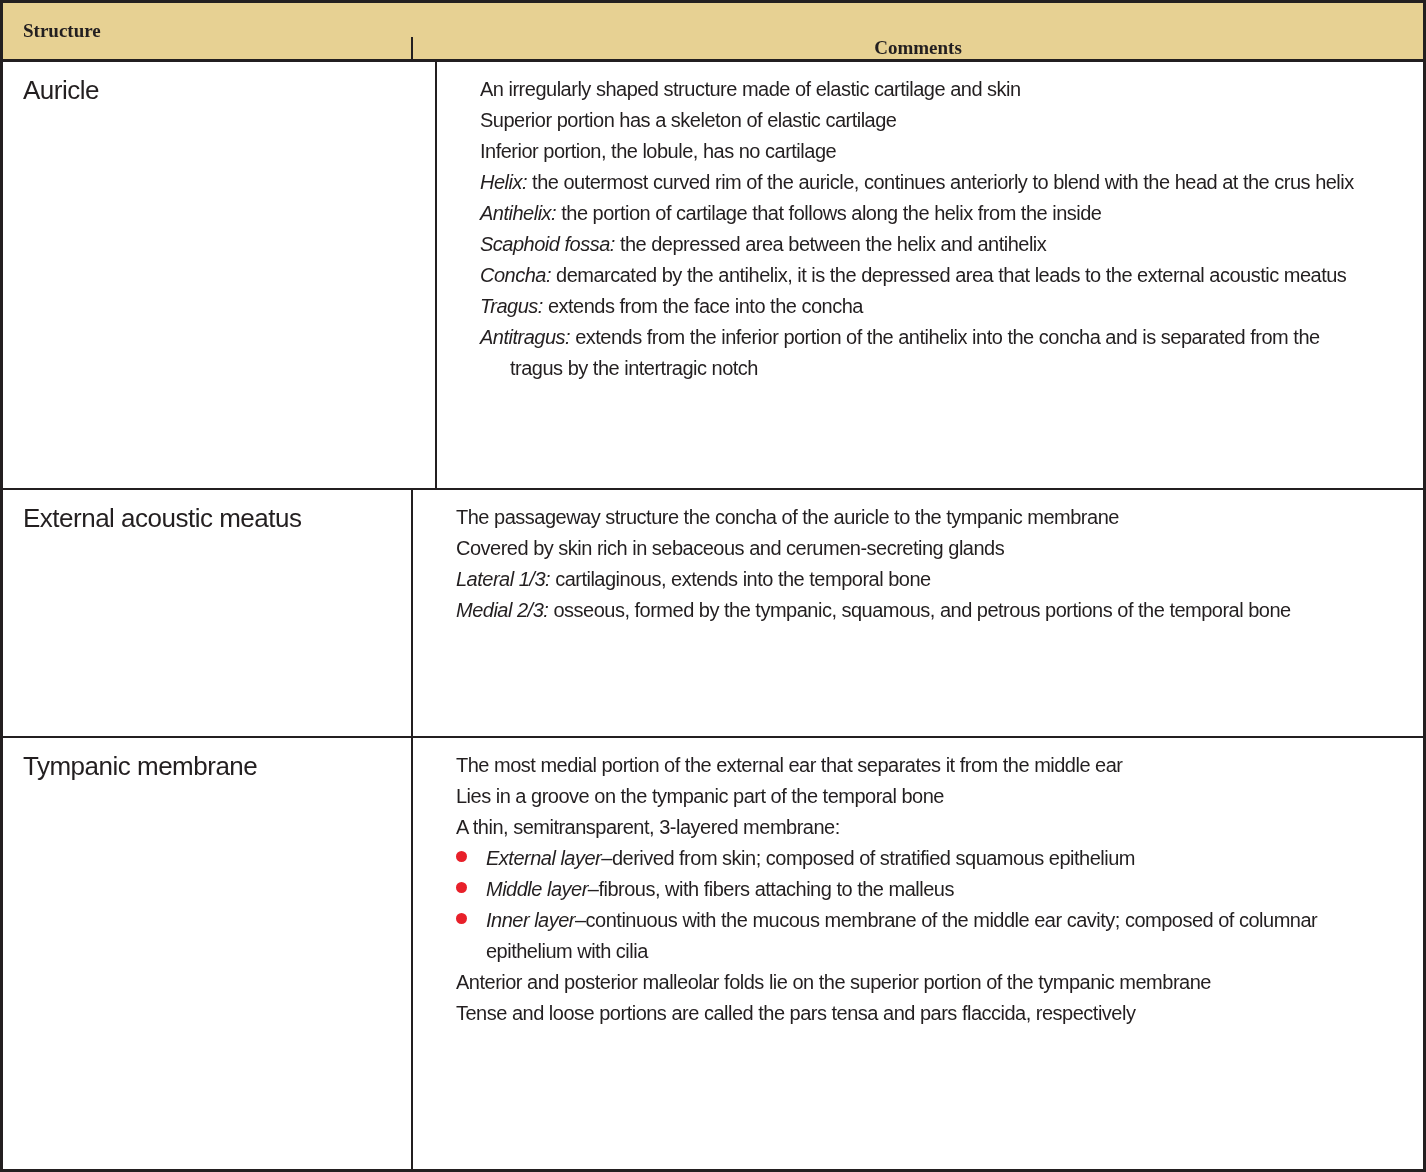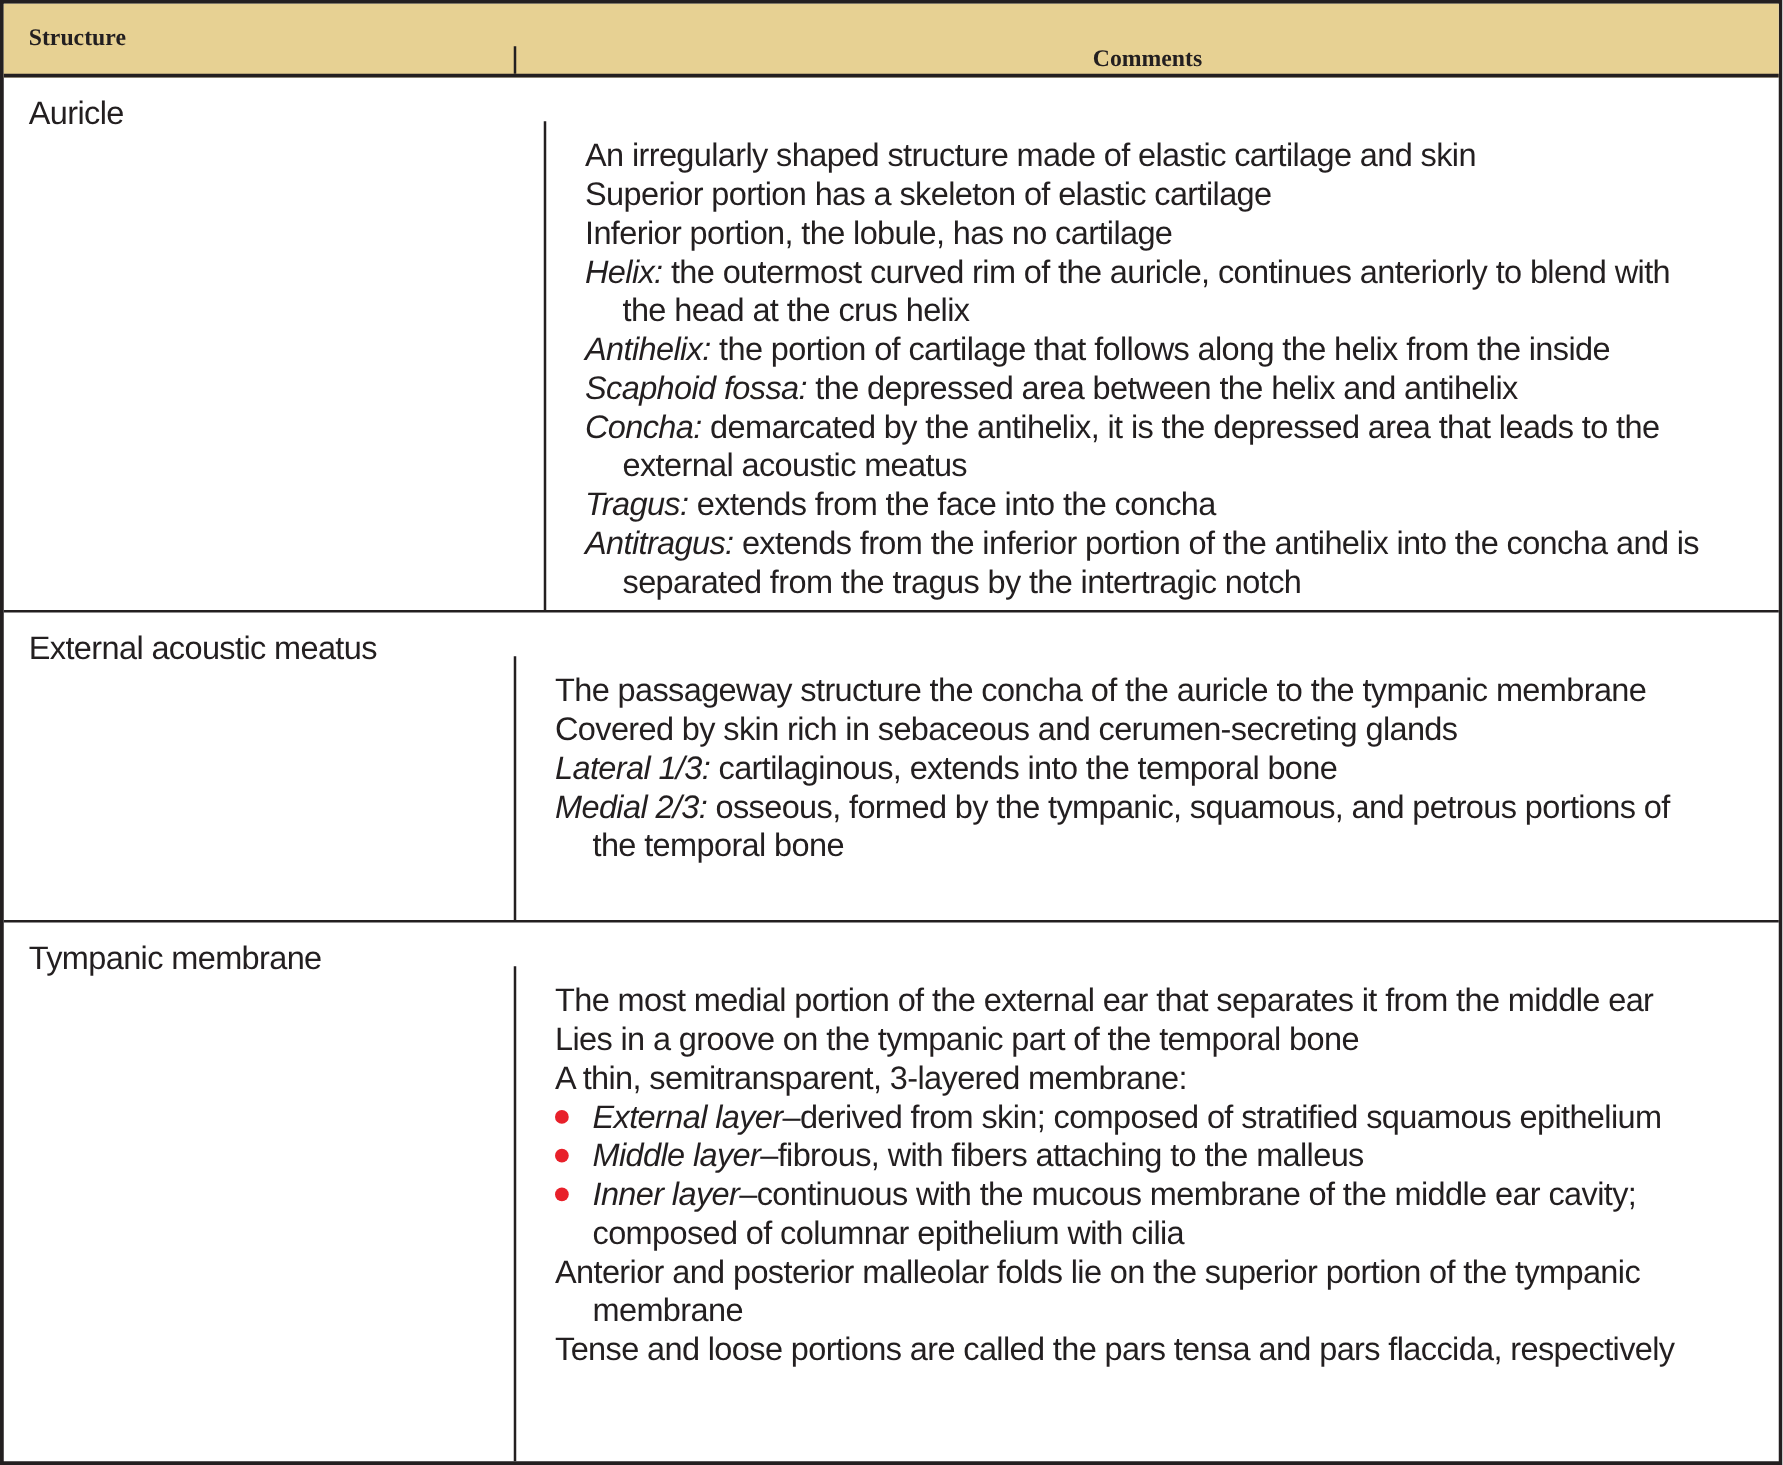--- a/index.html
+++ b/index.html
@@ -35,25 +35,24 @@
   .body-row.r2 { min-height: 248px; }
   .body-row.r3 { flex: 1 1 auto; }
   .cell-structure {
     padding: 13px 10px 0 20px;
     font-size: 26px;
     letter-spacing: -0.5px;
     line-height: 31px;
   }
   .cell-comments {
     border-left: 2px solid #231f20;
-    padding: 12px 55px 0 31px;
-    font-size: 26px;
+    padding: 12px 55px 0 43px;
+    font-size: 20px;
     letter-spacing: -0.5px;
     line-height: 31px;
-    margin-top: 35px;
   }
   .entry { padding-left: 30px; text-indent: -30px; }
   .entry i { font-style: italic; text-align: right; }
   .bullet {
     display: inline-block;
     width: 11px; height: 11px;
     border-radius: 50%;
     background: #e8202a;
     margin-right: 19px;
     position: relative; top: -3px;

